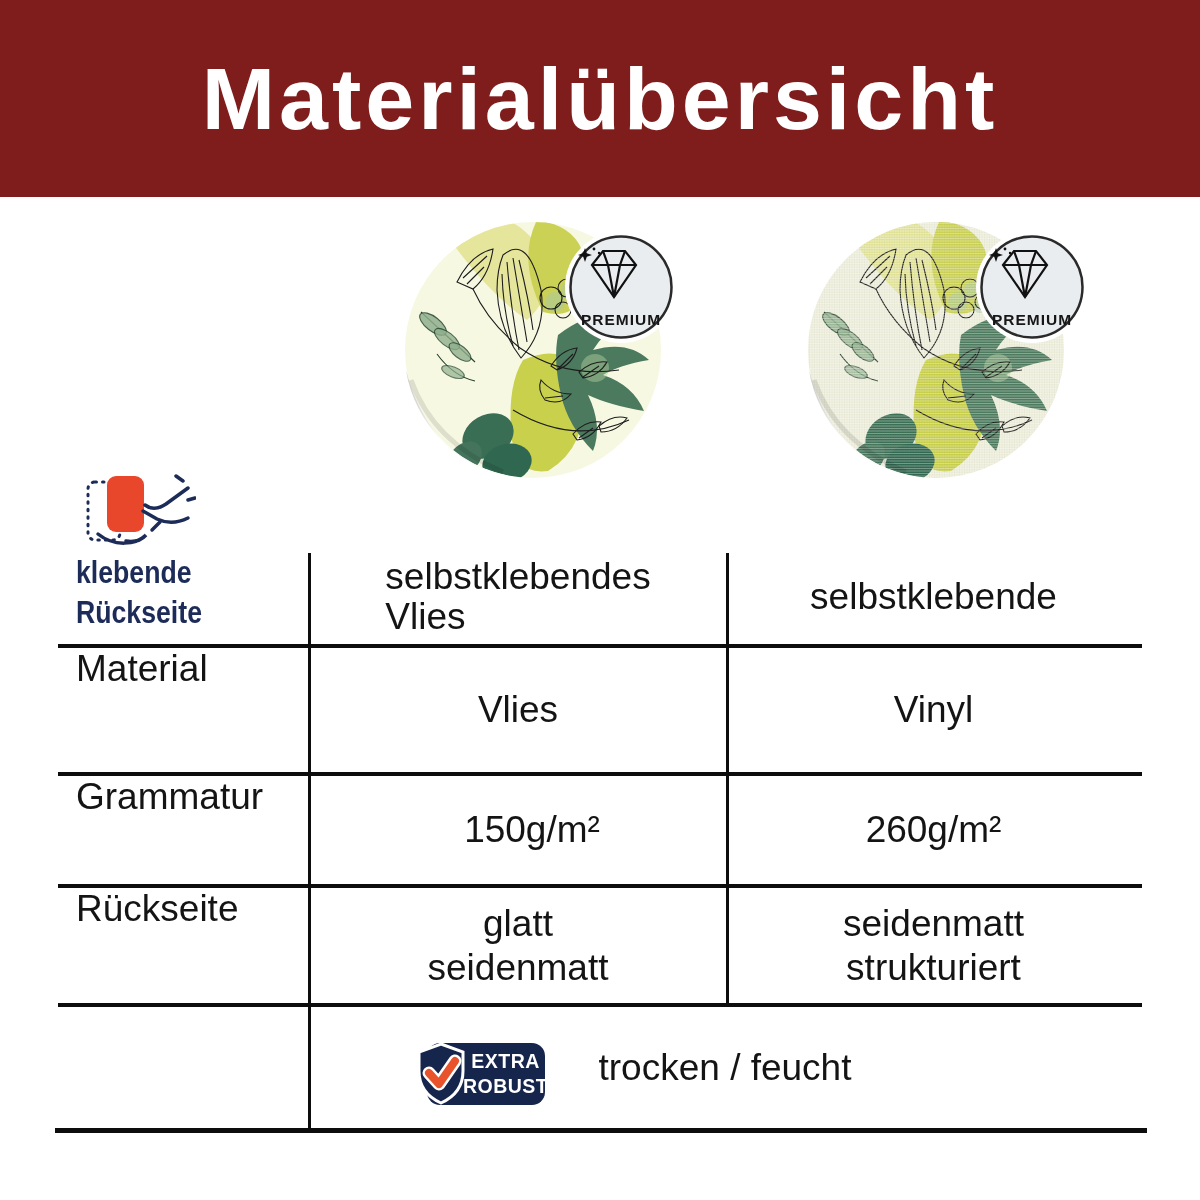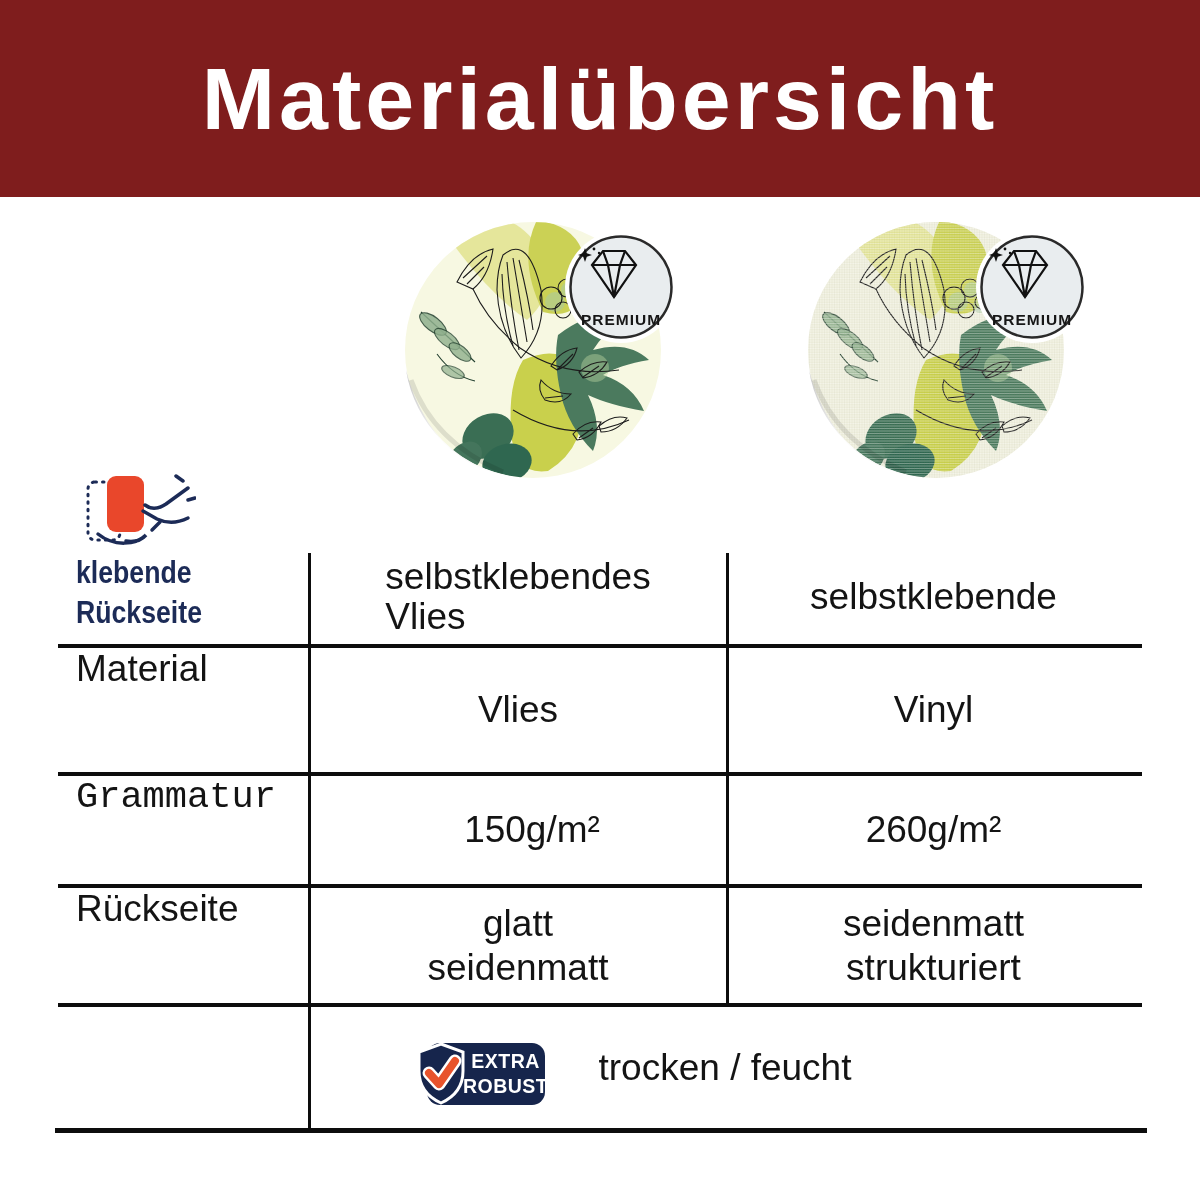--- a/index.html
+++ b/index.html
@@ -183,21 +183,21 @@
   <div class="labelcell" style="left:76px;top:648px;width:230px;height:124px;">
     <span>Material</span>
     </div>
   <div class="cell center" style="left:310px;top:648px;width:416px;height:124px;">
     <span>Vlies</span>
     </div>
   <div class="cell center" style="left:727px;top:648px;width:413px;height:124px;">
     <span>Vinyl</span>
     </div>
 
-  <div class="labelcell" style="left:76px;top:776px;width:230px;height:92px;font-family:Liberation Mono, monospace;">
+  <div class="labelcell" style="left:76px;top:776px;width:230px;height:92px;">
     <span>Grammatur</span>
     </div>
   <div class="cell center" style="left:324px;top:776px;width:416px;height:108px;">
     <span>150g/m²</span>
     </div>
   <div class="cell center" style="left:727px;top:776px;width:413px;height:108px;">
     <span>260g/m²</span>
     </div>
 
   <div class="labelcell" style="left:76px;top:888px;width:230px;height:115px;">

